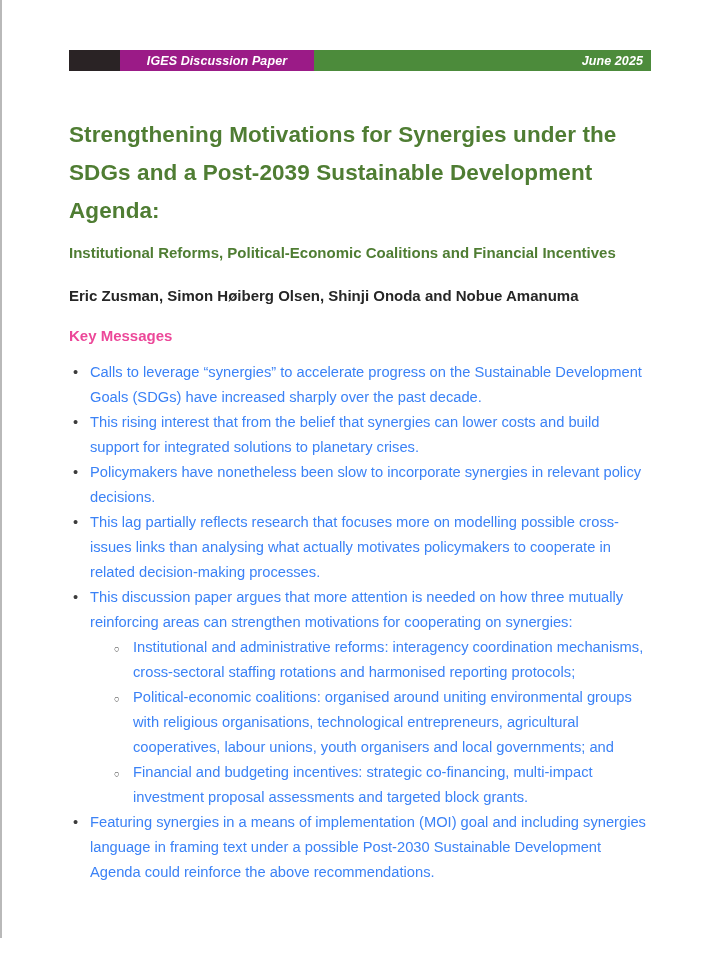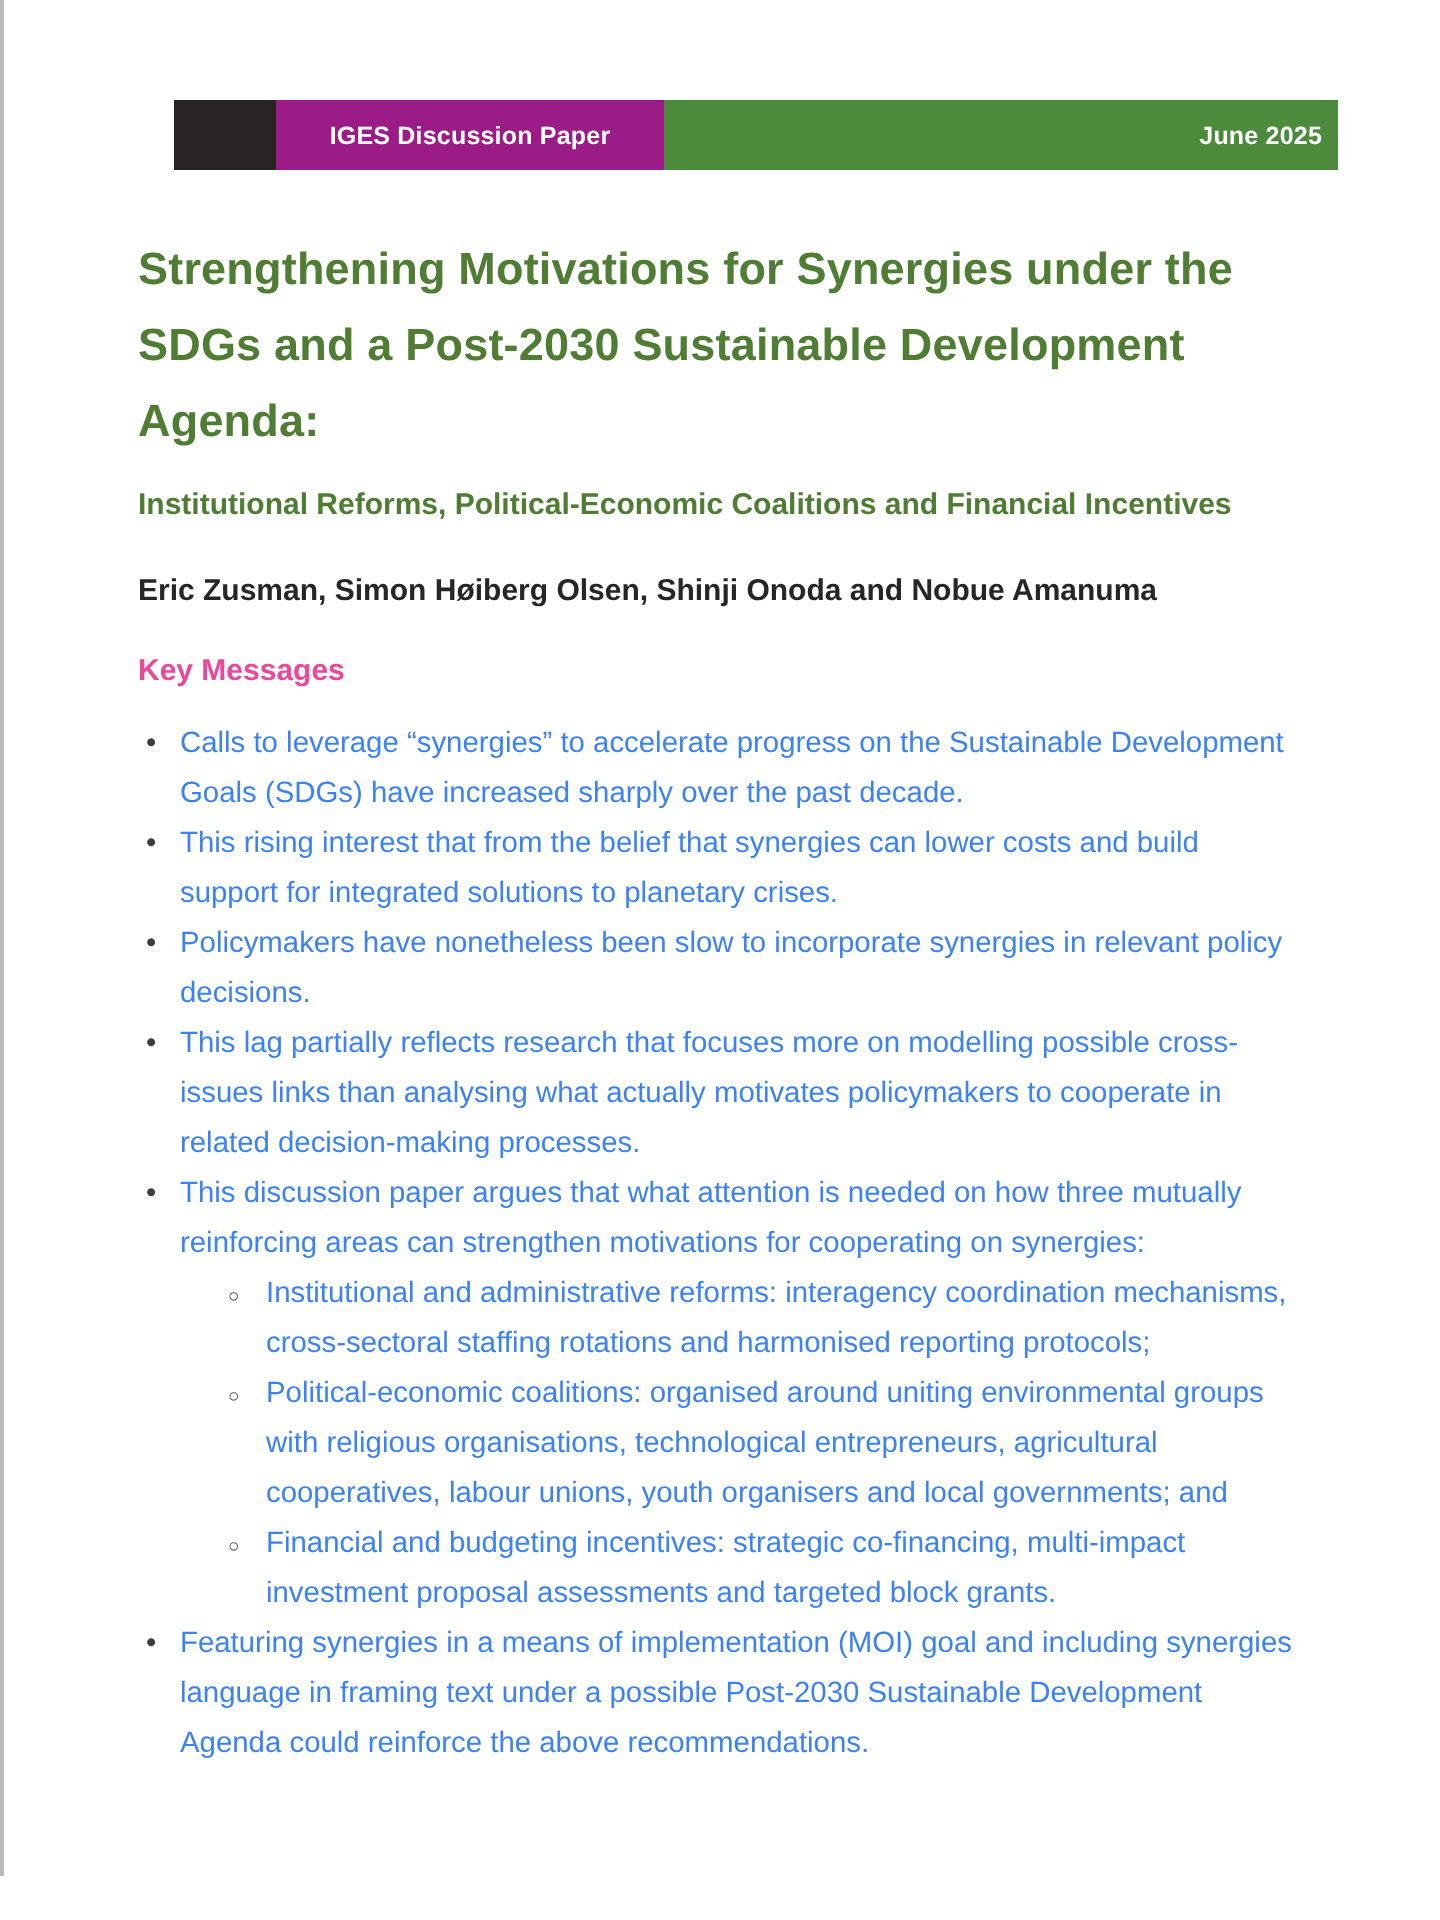--- a/index.html
+++ b/index.html
@@ -16,23 +16,24 @@
   }
   .left-edge {
     position: absolute;
     left: 0; top: 0;
     width: 2px; height: 938px;
     background: #b9b9b9;
   }
   
   .header-bar {
     position: absolute;
-    top: 50px; left: 87px;
-    width: 582px; height: 35px;
+    top: 50px; left: 69px;
+    width: 582px; height: 21px;
     display: flex;
+    font-style: italic;
   }
   .hb-black  { width: 51px;  height: 100%; }
   .hb-purple {
     width: 194px; height: 100%;
     display: flex; align-items: center; justify-content: center;
   }
   .hb-green  {
     width: 337px; height: 100%;
     display: flex; align-items: center; justify-content: flex-end;
     padding-right: 8px;
@@ -122,21 +123,21 @@
     <div class="hb-purple" style="background: rgb(155, 27, 135);">
       <span class="hb-text">IGES Discussion Paper</span>
     </div>
     <div class="hb-green" style="background: rgb(76, 139, 59);">
       <span class="hb-text">June 2025</span>
     </div>
   </div>
 
   <div class="content">
 
-    <h1 class="paper-title">Strengthening Motivations for Synergies under the SDGs and a Post-2030 Sustainable Development Agenda:</h1>
+    <h1 class="paper-title">Strengthening Motivations for Synergies under the SDGs and a Post-2039 Sustainable Development Agenda:</h1>
 
     <h2 class="paper-subtitle">Institutional Reforms, Political-Economic Coalitions and Financial Incentives</h2>
 
     <p class="authors">Eric Zusman, Simon Høiberg Olsen, Shinji Onoda and Nobue Amanuma</p>
 
     <h3 class="key-messages">Key Messages</h3>
 
     <ul class="bullets">
       <li>
         <span>Calls to leverage “synergies” to accelerate progress on the Sustainable Development Goals (SDGs) have increased sharply over the past decade.</span>
@@ -144,21 +145,21 @@
       <li>
         <span>This rising interest that from the belief that synergies can lower costs and build support for integrated solutions to planetary crises.</span>
       </li>
       <li>
         <span>Policymakers have nonetheless been slow to incorporate synergies in relevant policy decisions.</span>
       </li>
       <li>
         <span>This lag partially reflects research that focuses more on modelling possible cross-issues links than analysing what actually motivates policymakers to cooperate in related decision-making processes.</span>
       </li>
       <li>
-        <span>This discussion paper argues that what attention is needed on how three mutually reinforcing areas can strengthen motivations for cooperating on synergies:</span>
+        <span>This discussion paper argues that more attention is needed on how three mutually reinforcing areas can strengthen motivations for cooperating on synergies:</span>
         <ul class="sub-bullets">
           <li>
             <span>Institutional and administrative reforms: interagency coordination mechanisms, cross-sectoral staffing rotations and harmonised reporting protocols;</span>
           </li>
           <li>
             <span>Political-economic coalitions: organised around uniting environmental groups with religious organisations, technological entrepreneurs, agricultural cooperatives, labour unions, youth organisers and local governments; and</span>
           </li>
           <li>
             <span>Financial and budgeting incentives: strategic co-financing, multi-impact investment proposal assessments and targeted block grants.</span>
           </li>

